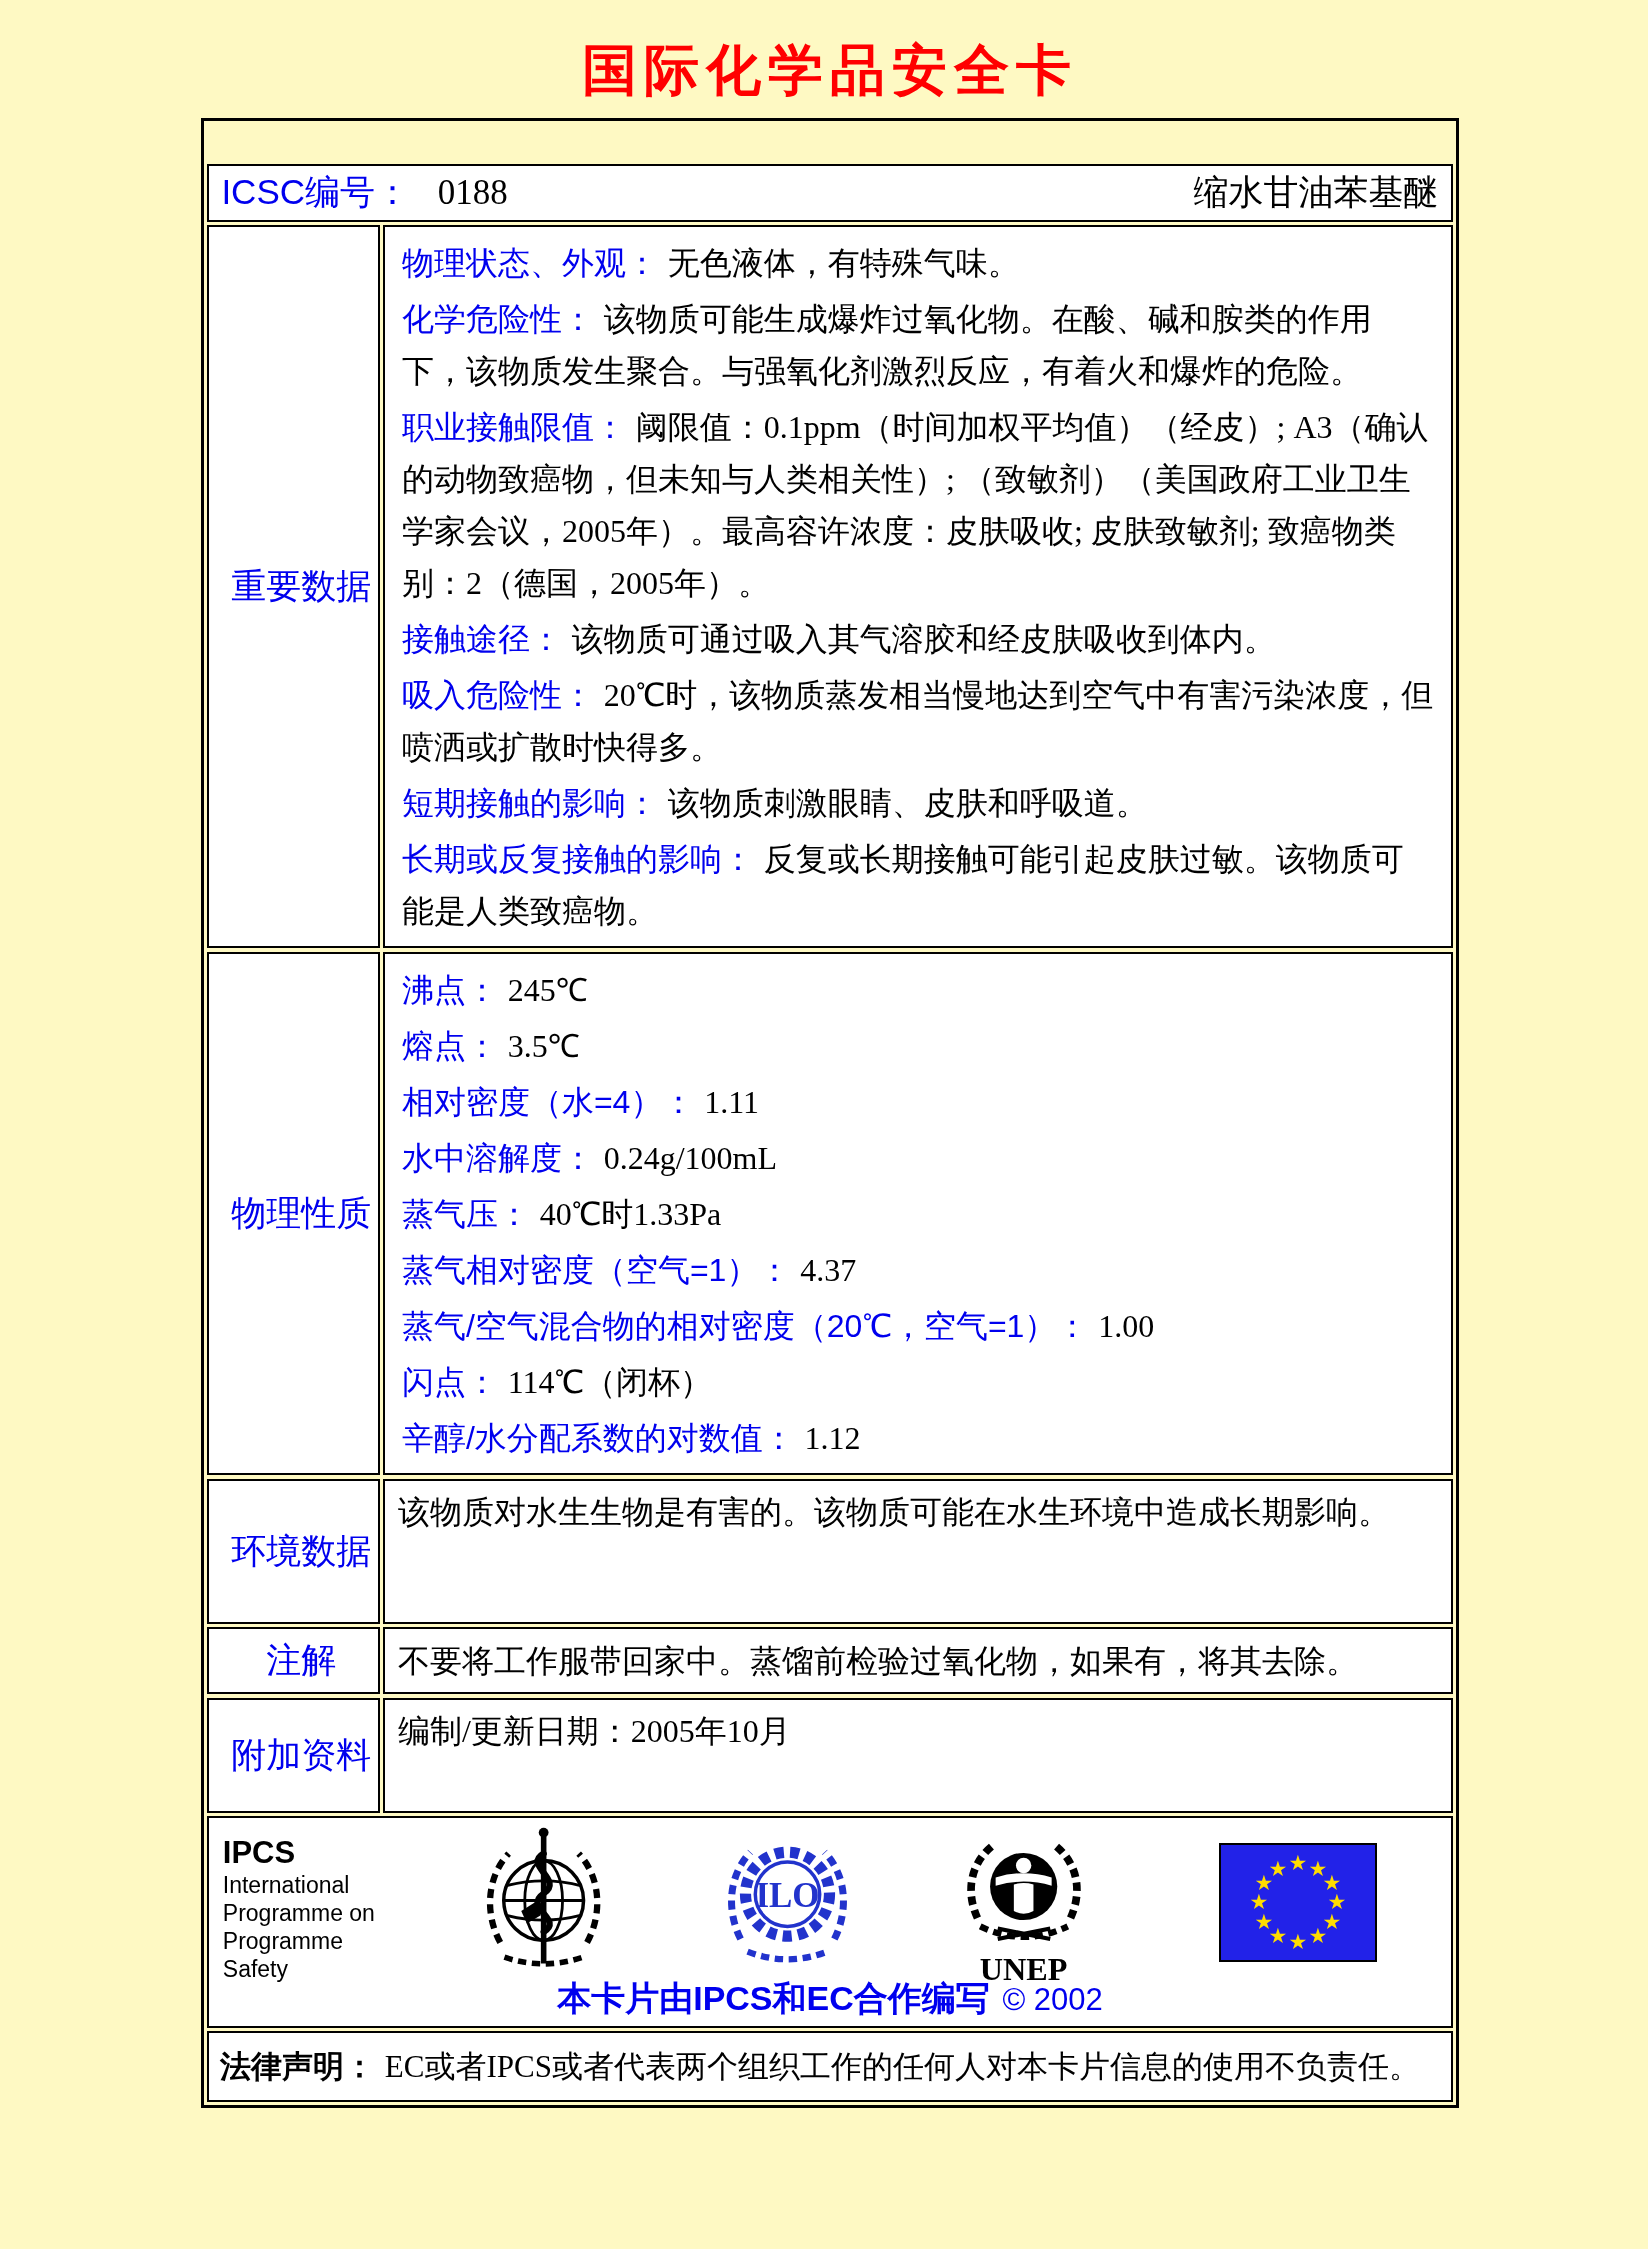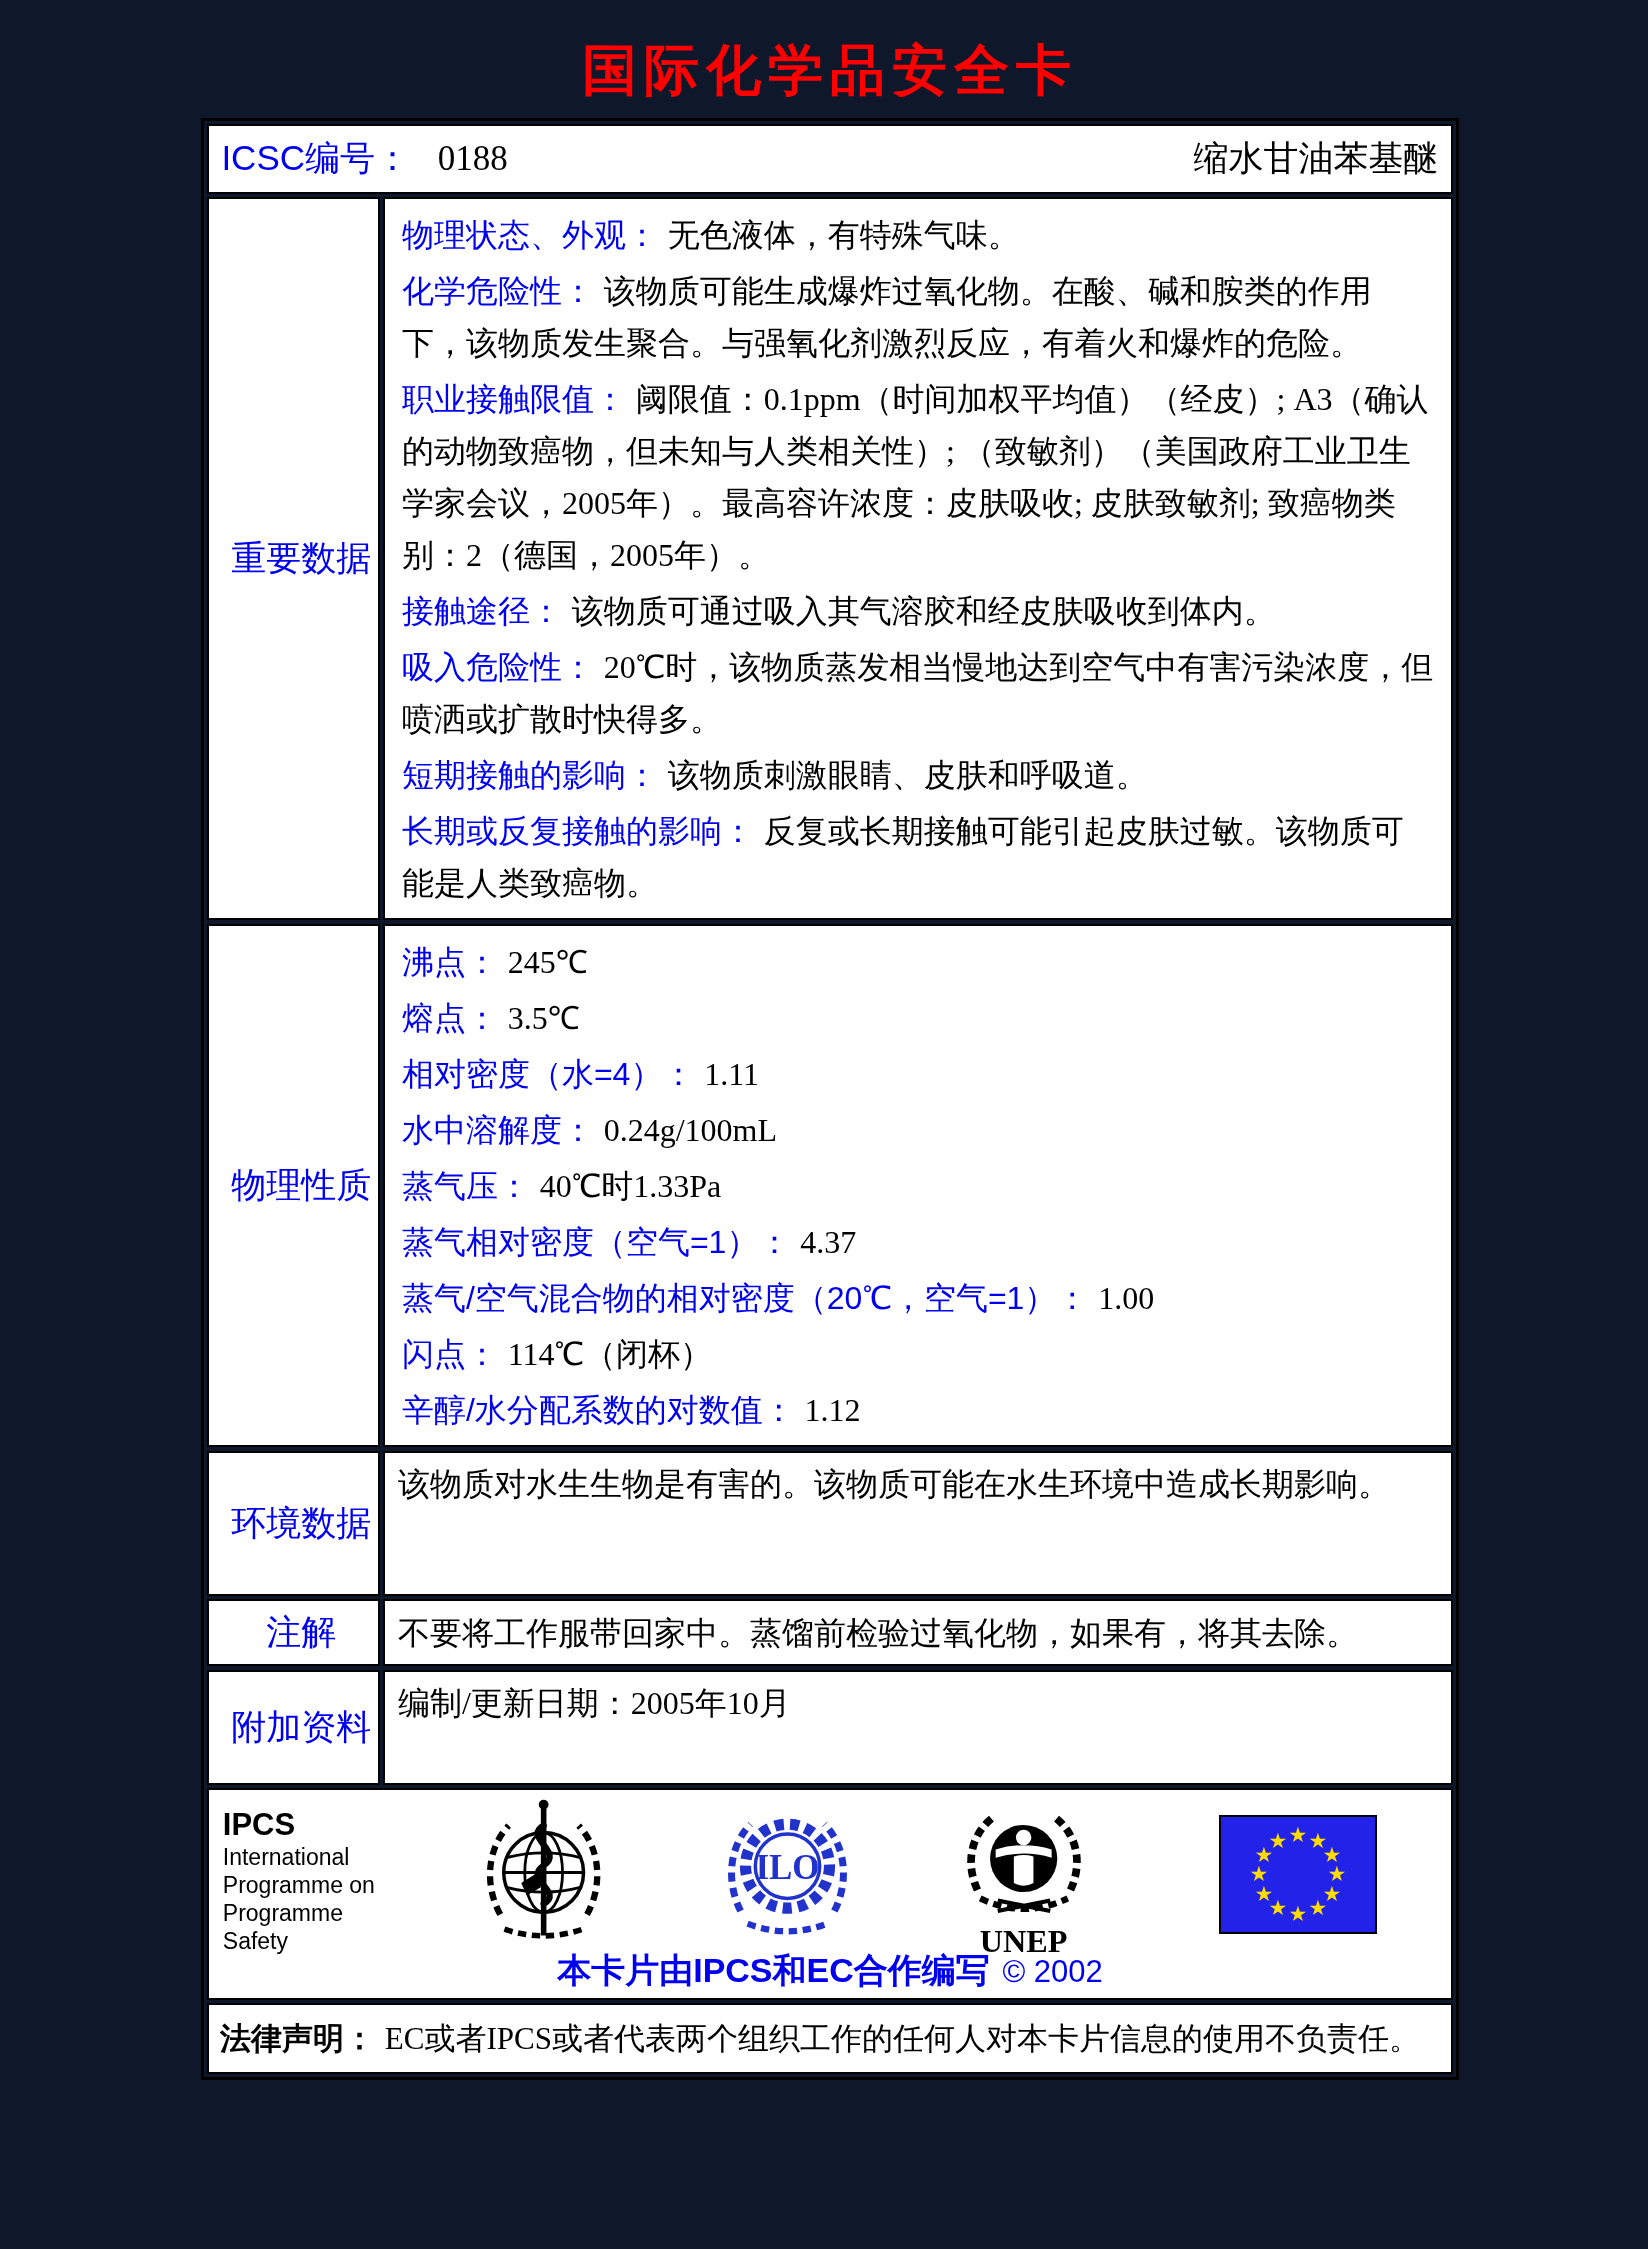--- a/index.html
+++ b/index.html
@@ -1,29 +1,29 @@
 <!DOCTYPE html>
 <html style="font-size:11.2px"><head>
 <meta charset="utf-8">
 <style>
   html,body{margin:0;padding:0;background:#ffffff;}
-  .page{position:relative;width:1649px;height:2250px;background:#0f172a;overflow:hidden;
+  .page{position:relative;width:1649px;height:2250px;background:#fef9c3;overflow:hidden;
         font-family:"Liberation Serif",serif;color:#000;}
   .doc-title{position:absolute;top:34px;left:201px;width:1258px;text-align:center;
              font-size:55px;font-weight:bold;color:#ff0000;letter-spacing:7px;
              font-family:"Liberation Serif",serif;}
   .tbl{position:absolute;left:201px;top:118px;width:1258px;box-sizing:border-box;
        border:3.5px solid #000;padding:2.8px;display:flex;flex-direction:column;gap:3.5px;}
   .row{display:flex;gap:3.5px;}
   .cell{border:2.1px solid #000;box-sizing:border-box;background:#fff;padding-left:16px;}
   .label-cell{width:173px;flex:0 0 173px;display:flex;align-items:center;justify-content:center;
               color:#0000ee;font-family:"Liberation Sans",sans-serif;font-size:35px;text-align:center;}
   .content-cell{flex:1;padding:5.6px 12.6px;font-size:32px;line-height:52px;color:#000;}
-  .header-cell{flex:1;height:70px;display:flex;align-items:center;justify-content:space-between;
-               padding:0 12.6px;font-size:35px;}
+  .header-cell{flex:1;height:58px;display:flex;align-items:center;justify-content:space-between;
+               padding:0 12.6px;font-size:35px;margin-top:40px;}
   .header-left{display:flex;align-items:center;gap:18px;}
   .lbl{color:#0000ee;font-family:"Liberation Sans",sans-serif;margin-right:9.8px;}
   .item{margin:4px;}
   .imp-content{min-height:668px;}
   .phys-content{min-height:447px;}
   .env-content{min-height:145px;}
   .notes-cell{min-height:50px;display:flex;align-items:center;}
   .notes-label{min-height:50px;}
   .addl-content{min-height:115px;}
   .footer-cell{flex:1;min-height:186px;padding:7px 0 4.2px 0;}

